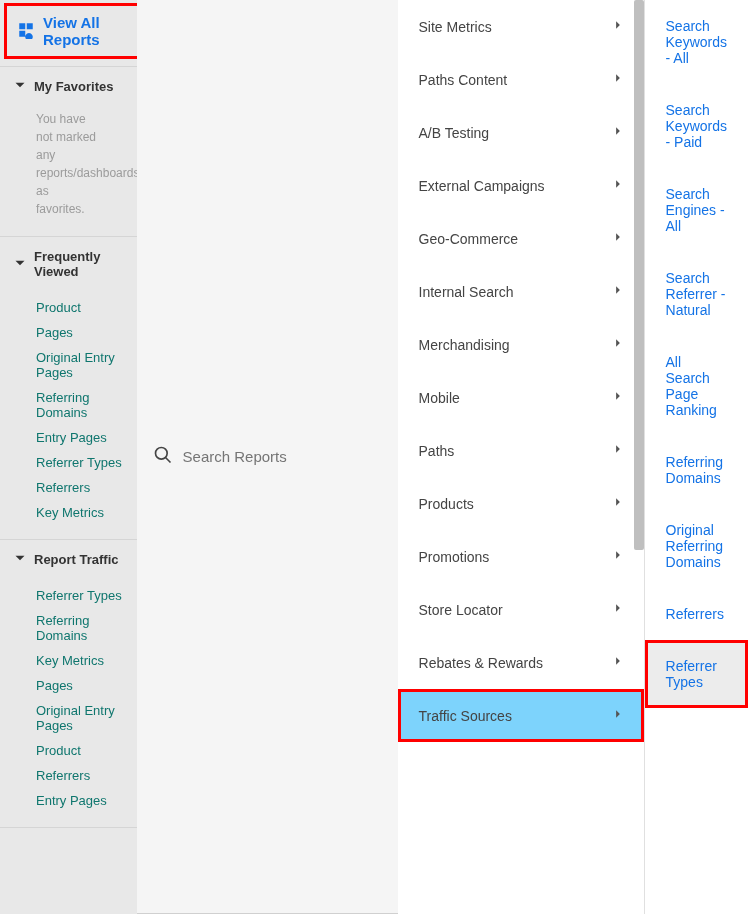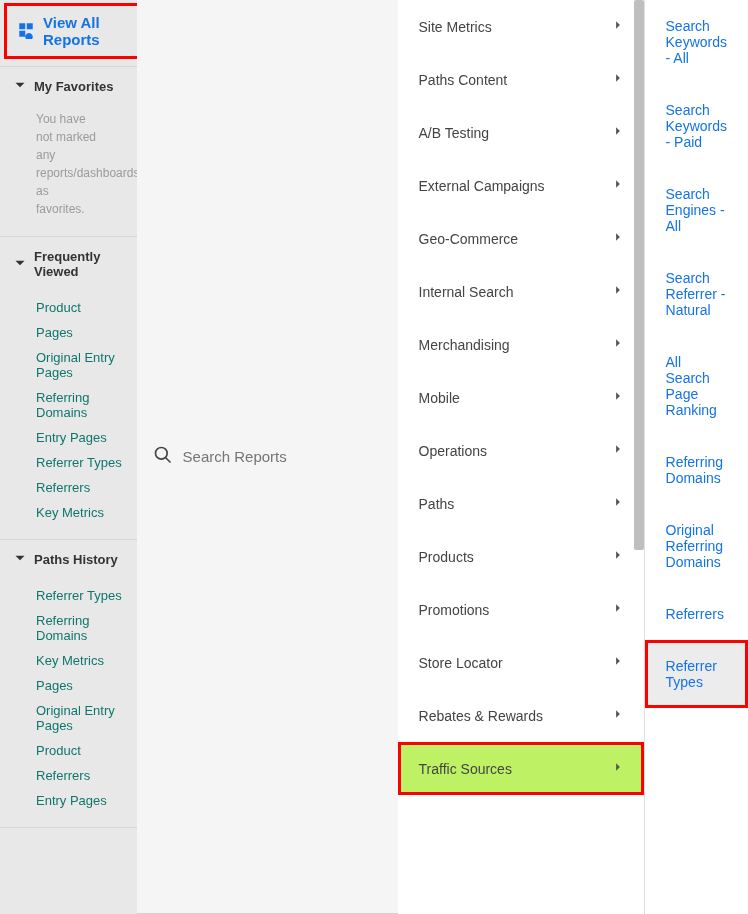--- a/index.html
+++ b/index.html
@@ -34,21 +34,21 @@
     outline: none;
   }
   .columns { flex: 1; display: flex; position: relative; overflow: hidden; }
   .col1 { width: 247px; border-right: 1px solid #e0e0e0; overflow-y: auto; position: relative; }
   .col2 { flex: 1; overflow-y: auto; }
   .cat-item {
     display: flex; justify-content: space-between; align-items: center;
     padding: 15px 18px; font-size: 14px; color: #444; cursor: pointer;
     border: 3px solid transparent;
   }
-  .cat-item.selected { background: #bef264; }
+  .cat-item.selected { background: #7dd3fc; }
   .cat-item.highlighted { border: 3px solid #ff0000; }
   .cat-item svg { width: 10px; height: 14px; fill: #555; }
   .sub-item {
     padding: 15px 18px; font-size: 14px; color: #1473e6; cursor: pointer;
     border: 3px solid transparent;
   }
   .sub-item.selected { background: #ececec; }
   .sub-item.highlighted { border: 3px solid #ff0000; }
   .fake-scrollbar {
     position: absolute; right: 0; top: 0; width: 10px; height: 550px;
@@ -97,21 +97,21 @@
           <div class="side-item">Referrer Types</div>
           <div class="side-item">Referrers</div>
           <div class="side-item">Key Metrics</div>
         </div>
       </div>
       <div class="section">
         <div class="section-header">
           <span><svg viewBox="0 0 16 16">
               <path d="M2 5l6 6 6-6z"></path>
             </svg></span>
-          <span>Paths History</span>
+          <span>Report Traffic</span>
         </div>
         <div class="section-body">
           <div class="side-item">Referrer Types</div>
           <div class="side-item">Referring Domains</div>
           <div class="side-item">Key Metrics</div>
           <div class="side-item">Pages</div>
           <div class="side-item">Original Entry Pages</div>
           <div class="side-item">Product</div>
           <div class="side-item">Referrers</div>
           <div class="side-item">Entry Pages</div>
@@ -171,26 +171,20 @@
               </svg></span>
           </div>
           <div class="cat-item">
             <span>Merchandising</span>
             <span><svg viewBox="0 0 16 16">
                 <path d="M5 2l6 6-6 6z"></path>
               </svg></span>
           </div>
           <div class="cat-item">
             <span>Mobile</span>
-            <span><svg viewBox="0 0 16 16">
-                <path d="M5 2l6 6-6 6z"></path>
-              </svg></span>
-          </div>
-          <div class="cat-item">
-            <span>Operations</span>
             <span><svg viewBox="0 0 16 16">
                 <path d="M5 2l6 6-6 6z"></path>
               </svg></span>
           </div>
           <div class="cat-item">
             <span>Paths</span>
             <span><svg viewBox="0 0 16 16">
                 <path d="M5 2l6 6-6 6z"></path>
               </svg></span>
           </div>

